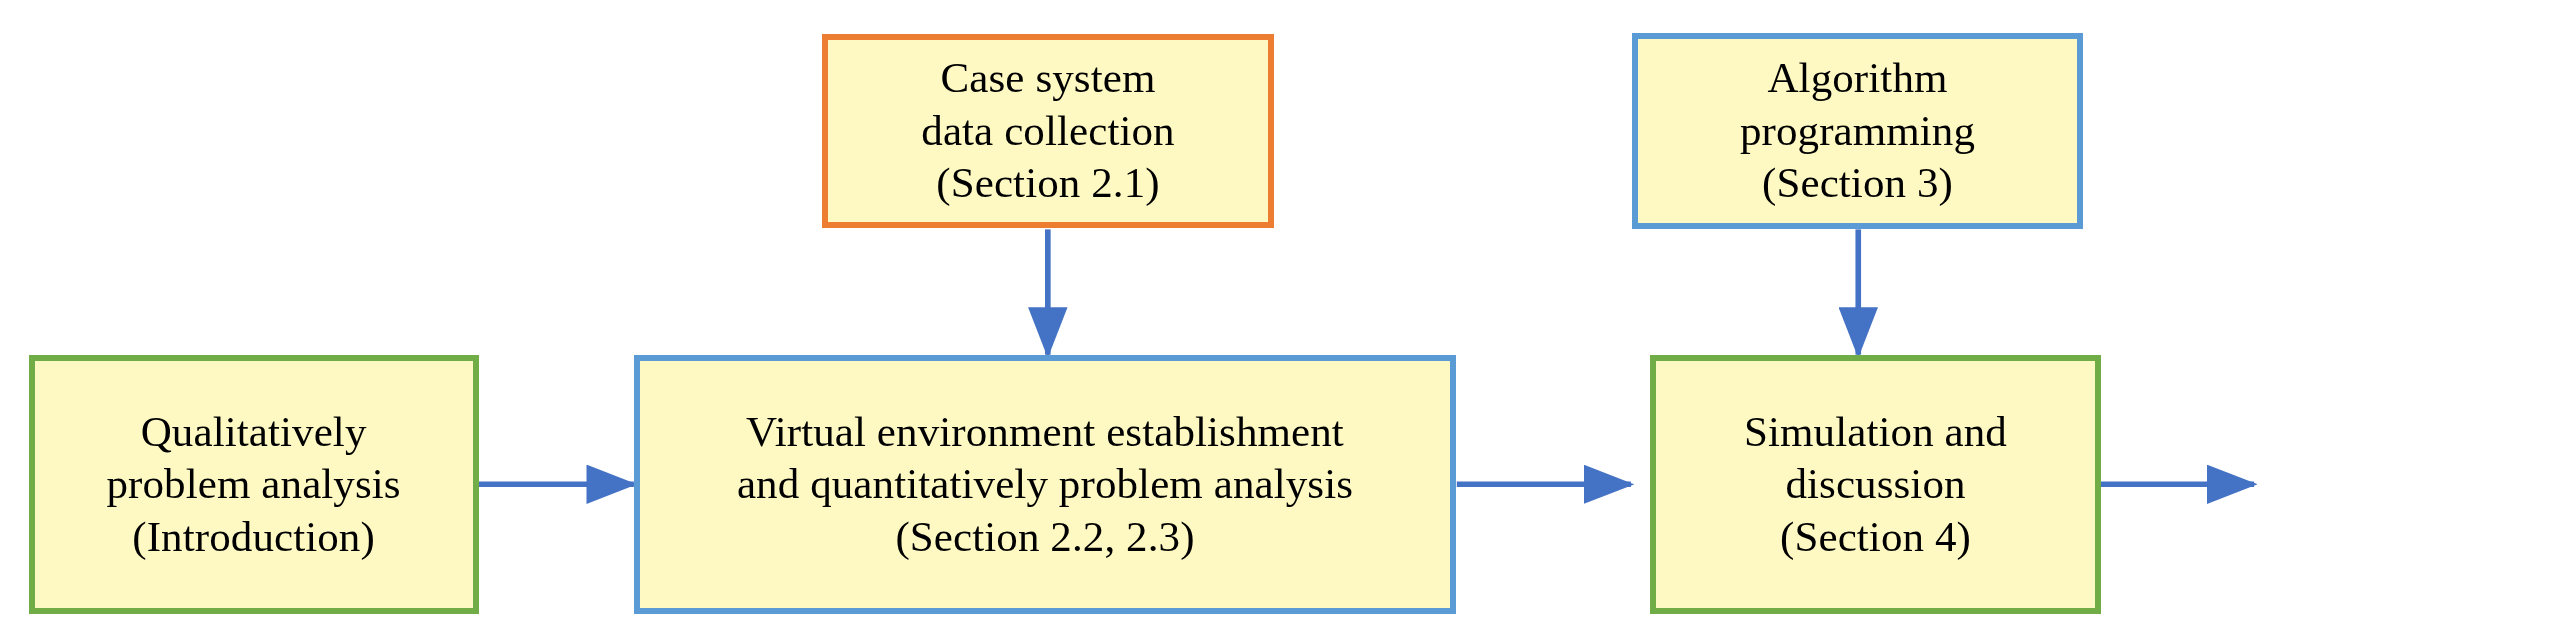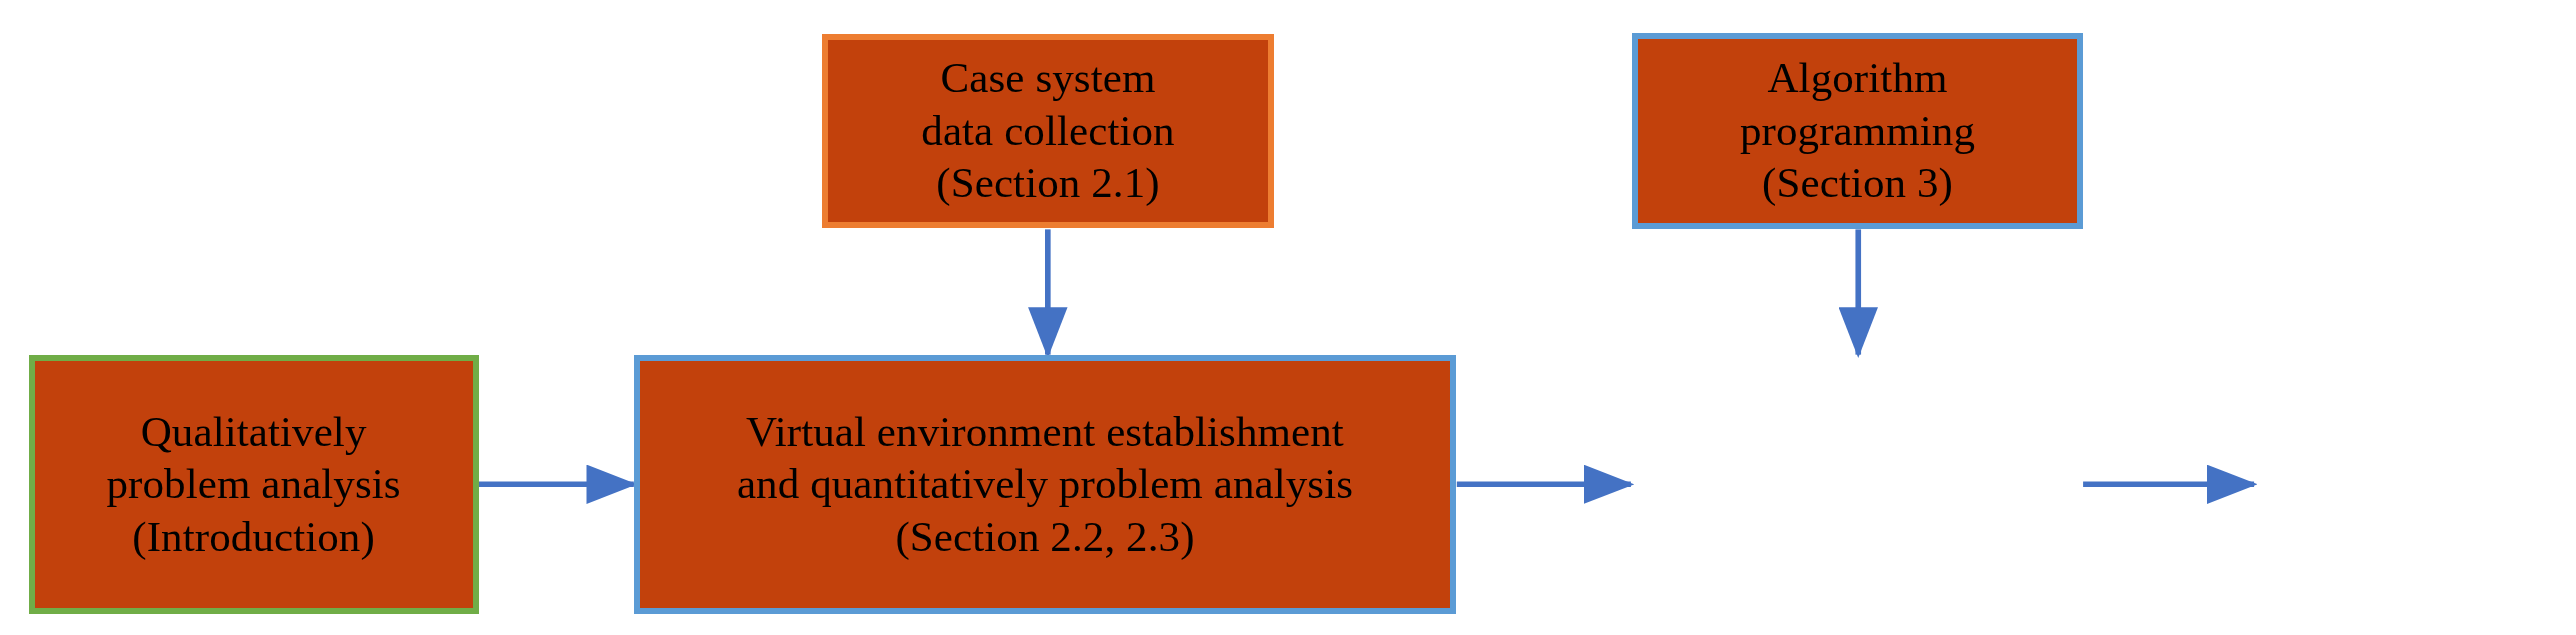--- a/index.html
+++ b/index.html
@@ -15,21 +15,21 @@
   }
   #flowchart {
     position: relative;
     width: 2576px;
     height: 636px;
     background: #ffffff;
   }
   .node {
     position: absolute;
     box-sizing: border-box;
-    background: #c2410c;
+    background: #fef9c3;
     display: flex;
     align-items: center;
     justify-content: center;
     text-align: center;
     color: #000000;
     line-height: 1.22;
     white-space: pre-line;
     font-size: 43px;
     letter-spacing: 0.1px;
   }
@@ -91,16 +91,21 @@
 and quantitatively problem analysis
 (Section 2.2, 2.3)</span>
   </div>
 
   <div class="node border-blue" id="node-algorithm-programming" style="left:1632px; top:33px; width:451px; height:196px;text-align:center;">
     <span class="node-text">Algorithm
 programming
 (Section 3)</span>
   </div>
 
+  <div class="node border-green" id="node-simulation-discussion" style="left:1632px; top:355px; width:451px; height:259px;">
+    <span class="node-text">Simulation and
+discussion
+(Section 4)</span>
+  </div>
 
 
 </div>
 
 
 </body></html>

